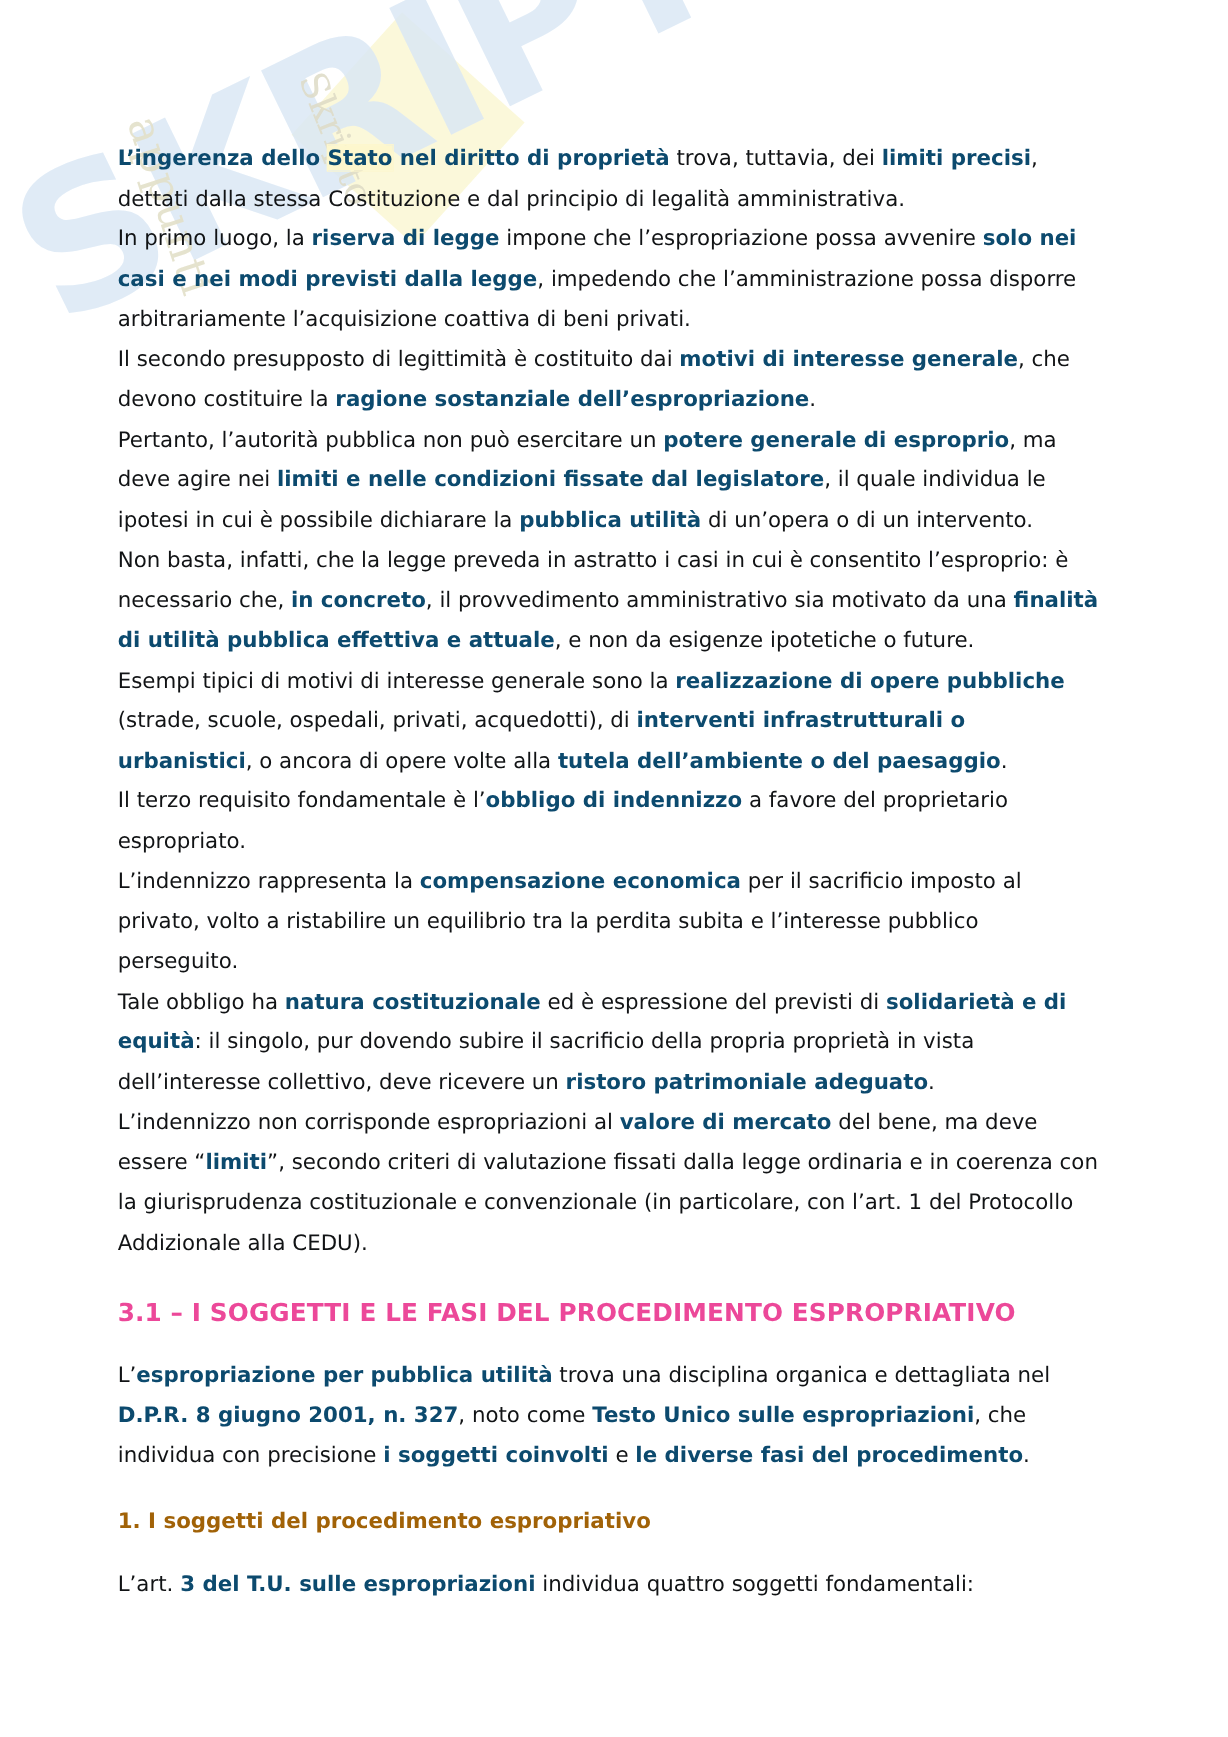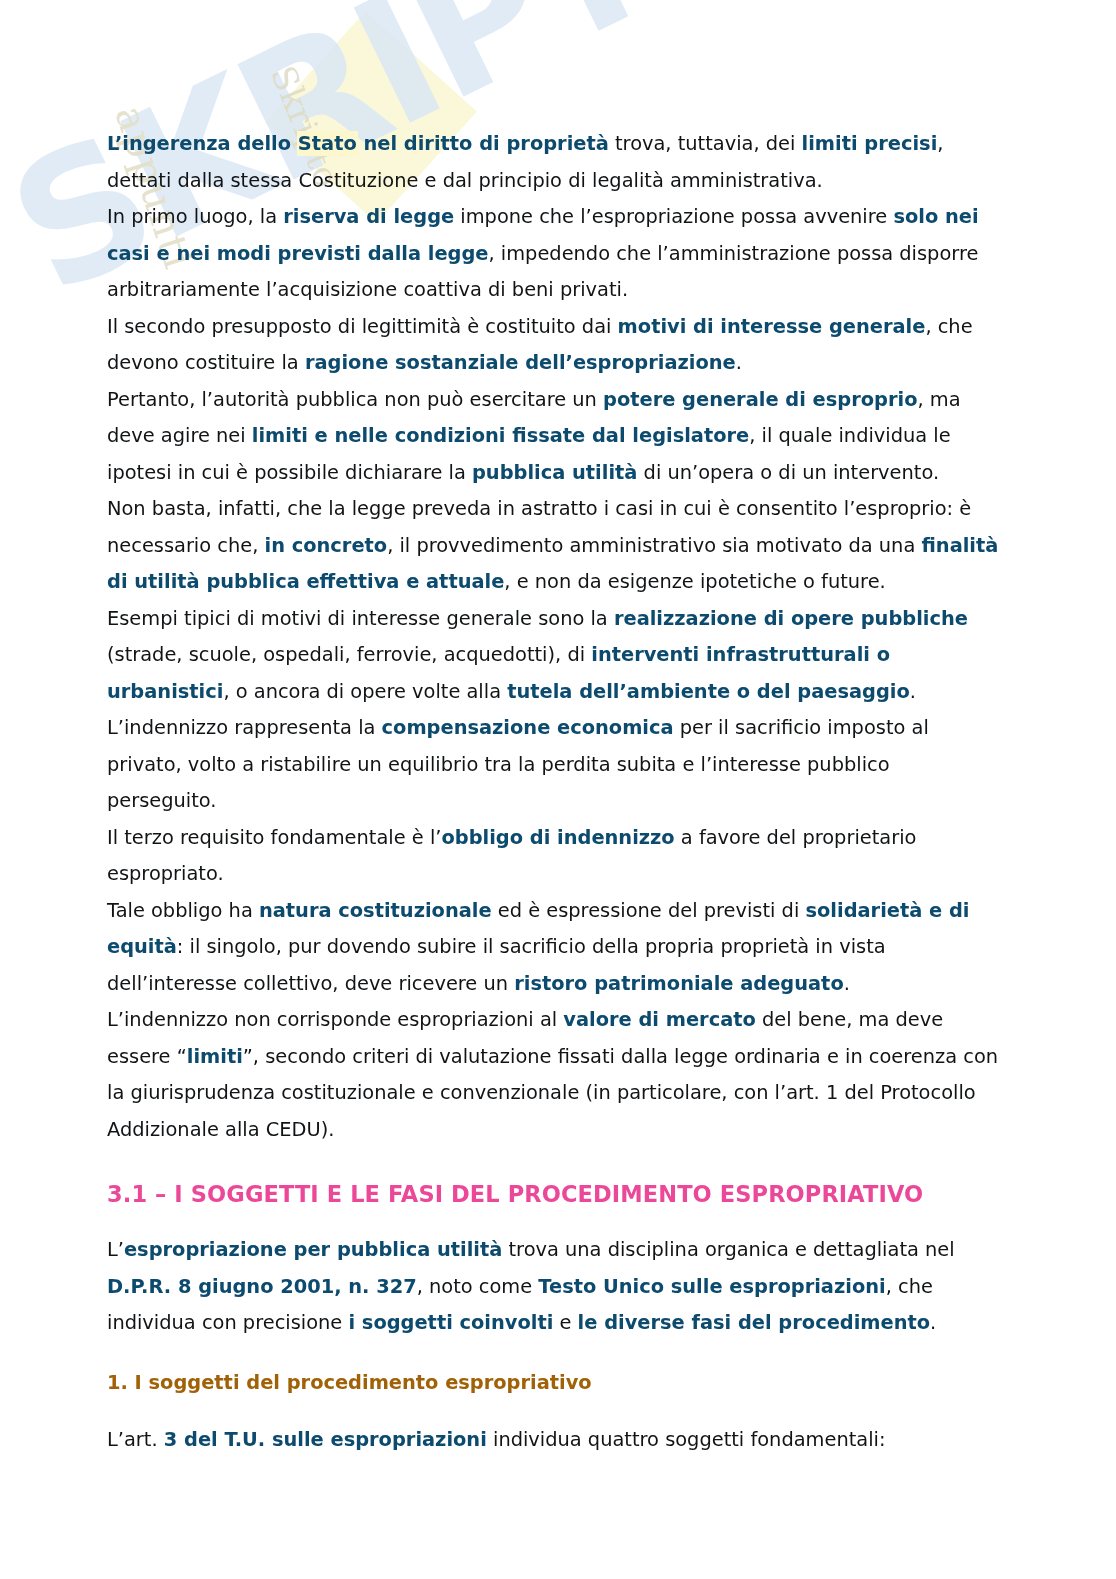--- a/index.html
+++ b/index.html
@@ -132,25 +132,25 @@
     <p class="para"><b><span>L</span>’<span>ingerenza dello </span><span class="hl">Stato</span><span> nel diritto di proprietà</span></b><span> trova, tuttavia, dei </span><b>limiti precisi</b><span>, dettati dalla stessa Costituzione e dal principio di legalità amministrativa.</span></p>
 
     <p class="para"><span>In primo luogo, la </span><b>riserva di legge</b><span> impone che l’espropriazione possa avvenire </span><b>solo nei casi e nei modi previsti dalla legge</b><span>, impedendo che l’amministrazione possa disporre arbitrariamente l’acquisizione coattiva di beni privati.</span></p>
 
     <p class="para block-gap"><span>Il secondo presupposto di legittimità è costituito dai </span><b>motivi di interesse generale</b><span>, che devono costituire la </span><b>ragione sostanziale dell’espropriazione</b><span>.</span></p>
 
     <p class="para"><span>Pertanto, l’autorità pubblica non può esercitare un </span><b>potere generale di esproprio</b><span>, ma deve agire nei </span><b>limiti e nelle condizioni fissate dal legislatore</b><span>, il quale individua le ipotesi in cui è possibile dichiarare la </span><b>pubblica utilità</b><span> di un’opera o di un intervento.</span></p>
 
     <p class="para"><span>Non basta, infatti, che la legge preveda in astratto i casi in cui è consentito l’esproprio: è necessario che, </span><b>in concreto</b><span>, il provvedimento amministrativo sia motivato da una </span><b>finalità di utilità pubblica effettiva e attuale</b><span>, e non da esigenze ipotetiche o future.</span></p>
 
-    <p class="para"><span>Esempi tipici di motivi di interesse generale sono la </span><b>realizzazione di opere pubbliche</b><span> (strade, scuole, ospedali, ferrovie, acquedotti), di </span><b>interventi infrastrutturali o urbanistici</b><span>, o ancora di opere volte alla </span><b>tutela dell’ambiente o del paesaggio</b><span>.</span></p>
+    <p class="para"><span>Esempi tipici di motivi di interesse generale sono la </span><b>realizzazione di opere pubbliche</b><span> (strade, scuole, ospedali, privati, acquedotti), di </span><b>interventi infrastrutturali o urbanistici</b><span>, o ancora di opere volte alla </span><b>tutela dell’ambiente o del paesaggio</b><span>.</span></p>
+
+    <p class="para block-gap"><span>Il terzo requisito fondamentale è l’</span><b>obbligo di indennizzo</b><span> a favore del proprietario espropriato.</span></p>
 
     <p class="para"><span>L’indennizzo rappresenta la </span><b>compensazione economica</b><span> per il sacrificio imposto al privato, volto a ristabilire un equilibrio tra la perdita subita e l’interesse pubblico perseguito.</span></p>
-
-    <p class="para block-gap"><span>Il terzo requisito fondamentale è l’</span><b>obbligo di indennizzo</b><span> a favore del proprietario espropriato.</span></p>
 
     <p class="para"><span>Tale obbligo ha </span><b>natura costituzionale</b><span> ed è espressione del previsti di </span><b>solidarietà e di equità</b><span>: il singolo, pur dovendo subire il sacrificio della propria proprietà in vista dell’interesse collettivo, deve ricevere un </span><b>ristoro patrimoniale adeguato</b><span>.</span></p>
 
     <p class="para block-gap"><span>L’indennizzo non corrisponde espropriazioni al </span><b>valore di mercato</b><span> del bene, ma deve essere “</span><b>limiti</b><span>”, secondo criteri di valutazione fissati dalla legge ordinaria e in coerenza con la giurisprudenza costituzionale e convenzionale (in particolare, con l’art. 1 del Protocollo Addizionale alla CEDU).</span></p>
 
     <h2 class="section-heading">3.1 – I SOGGETTI E LE FASI DEL PROCEDIMENTO ESPROPRIATIVO</h2>
 
     <p class="para"><span>L’</span><b>espropriazione per pubblica utilità</b><span> trova una disciplina organica e dettagliata nel </span><b>D.P.R. 8 giugno 2001, n. 327</b><span>, noto come </span><b>Testo Unico sulle espropriazioni</b><span>, che individua con precisione </span><b>i soggetti coinvolti</b><span> e </span><b>le diverse fasi del procedimento</b><span>.</span></p>
 
 

